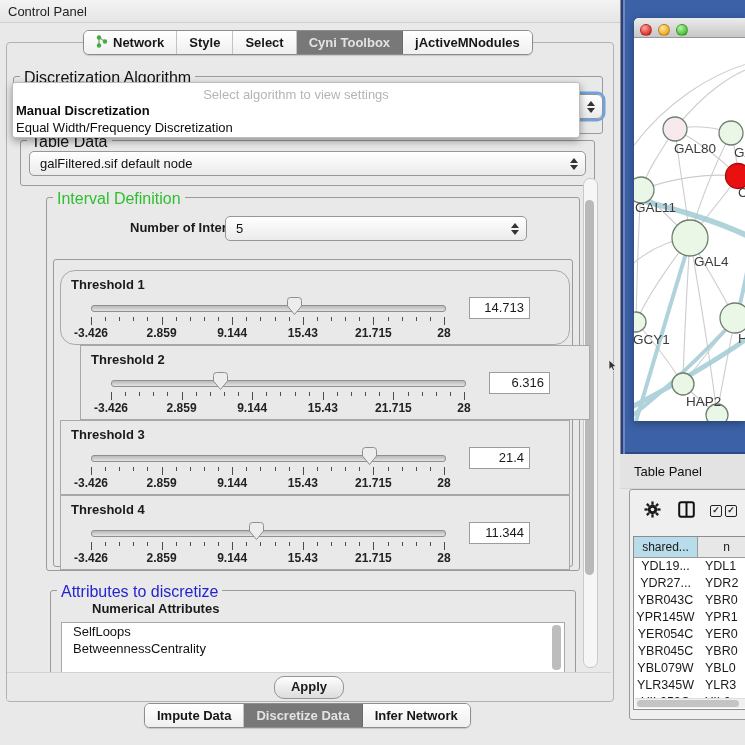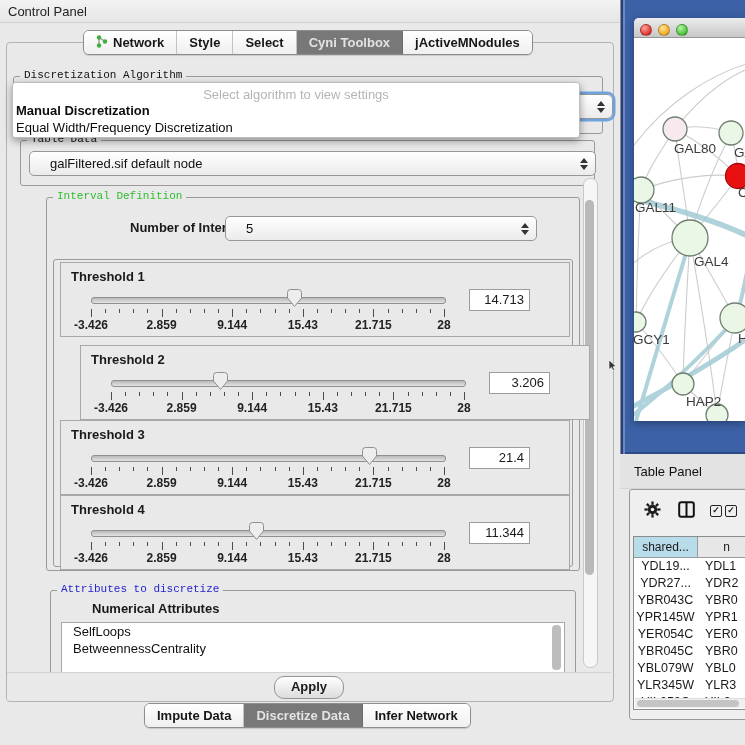--- a/index.html
+++ b/index.html
@@ -15,26 +15,26 @@
   .main-panel{position:absolute;left:6px;top:42px;width:606px;height:658px;border:1px solid #b2b2b2;border-radius:4px;background:#e9e9e9;}
   
   .segbar{position:absolute;display:flex;height:23px;border:1px solid #8d8d8d;border-radius:6px;overflow:hidden;
           background:#fff;box-shadow:0 1px 1px rgba(0,0,0,.15);z-index:6;}
   .seg{display:flex;align-items:center;gap:5px;padding:0 12px;font-size:13px;font-weight:bold;color:#161616;
        background:linear-gradient(#ffffff,#efefef);border-right:1px solid #c3c3c3;white-space:nowrap;}
   .seg:last-child{border-right:none;}
   .seg.sel{background:var(--selected-tab,#787878);color:#e3e3e3;border-right-color:#6b6b6b;}
   
   .group{position:absolute;border:1px solid #9a9a9a;border-radius:3px;}
-  .gtitle{position:absolute;top:-8px;left:6px;background:#e9e9e9;padding:0 4px;font-size:11px;color:#111;white-space:nowrap;font-family:Liberation Mono, monospace;}
+  .gtitle{position:absolute;top:-8px;left:6px;background:#e9e9e9;padding:0 4px;font-size:16px;color:#111;white-space:nowrap;}
   .gtitle.green{color:var(--green-title,#2ebf2e);}
   .gtitle.blue{color:var(--blue-title,#2424cf);}
   
   .combo{position:absolute;background:linear-gradient(#ffffff,#ebebeb);border:1px solid #979797;border-radius:5px;
-         display:flex;align-items:center;padding-left:20px;font-size:13px;color:#111;}
+         display:flex;align-items:center;padding-left:10px;font-size:13px;color:#111;}
   .stepper{position:absolute;right:7px;top:50%;transform:translateY(-50%);display:flex;flex-direction:column;gap:2px;}
   .stepper i{width:0;height:0;border-left:4px solid transparent;border-right:4px solid transparent;display:block;}
   .stepper .up{border-bottom:5px solid #333;}
   .stepper .dn{border-top:5px solid #333;}
   .focusring{box-shadow:0 0 0 2.5px var(--focus-ring,#6ea3e0);}
   
   .popup{position:absolute;left:12px;top:82px;width:566px;height:54px;background:#fff;border:1px solid #bdbdbd;
          border-radius:3px;box-shadow:0 3px 8px rgba(0,0,0,.38);z-index:10;}
   .popup .hint{position:absolute;left:0;right:0;top:4px;text-align:center;color:var(--hint-gray,#b5b5b5);font-size:13px;}
   .popup .opt1{position:absolute;left:3px;top:20px;font-weight:bold;font-size:13px;color:#0d0d0d;}
@@ -173,21 +173,21 @@
     <div class="combo" style="left:178px;top:18px;width:290px;height:23px;">
       <span>5</span>
       <span class="stepper">
           <i class="up"></i>
           <i class="dn"></i>
         </span>
     </div>
 
     <div class="group" style="left:6px;top:61px;width:518px;height:306px;">
 
-      <div class="thr-box" style="top:2px;">
+      <div class="thr-box" style="top:10px;border-radius:15px;">
         <div class="thr-label">Threshold 1</div>
         <div class="slider">
           <div class="track"></div>
           <div class="ticks">
               <span class="tick major" style="left: 8px;"></span>
               <span class="tick minor" style="left: 22.12px;"></span>
               <span class="tick minor" style="left: 36.24px;"></span>
               <span class="tick minor" style="left: 50.36px;"></span>
               <span class="tick minor" style="left: 64.48px;"></span>
               <span class="tick major" style="left: 78.6px;"></span>
@@ -268,21 +268,21 @@
               <span class="tick-lab" style="left: 189.8px;">15.43</span>
               <span class="tick-lab" style="left: 260.4px;">21.715</span>
               <span class="tick-lab" style="left: 331px;">28</span>
             </div>
           <div class="thumb" style="left: 109.929px;">
             <svg width="15" height="18" viewBox="0 0 15 18">
                 <path d="M3.5 0.5 h8 a3 3 0 0 1 3 3 v5.5 L7.5 17.5 L0.5 9 V3.5 a3 3 0 0 1 3 -3 z" fill="#ededed" stroke="#8f8f8f"></path>
               </svg>
           </div>
         </div>
-        <div class="thr-value">3.206</div>
+        <div class="thr-value">6.316</div>
       </div>
 
       <div class="thr-box" style="top:160px;">
         <div class="thr-label">Threshold 3</div>
         <div class="slider">
           <div class="track"></div>
           <div class="ticks">
               <span class="tick major" style="left: 8px;"></span>
               <span class="tick minor" style="left: 22.12px;"></span>
               <span class="tick minor" style="left: 36.24px;"></span>

